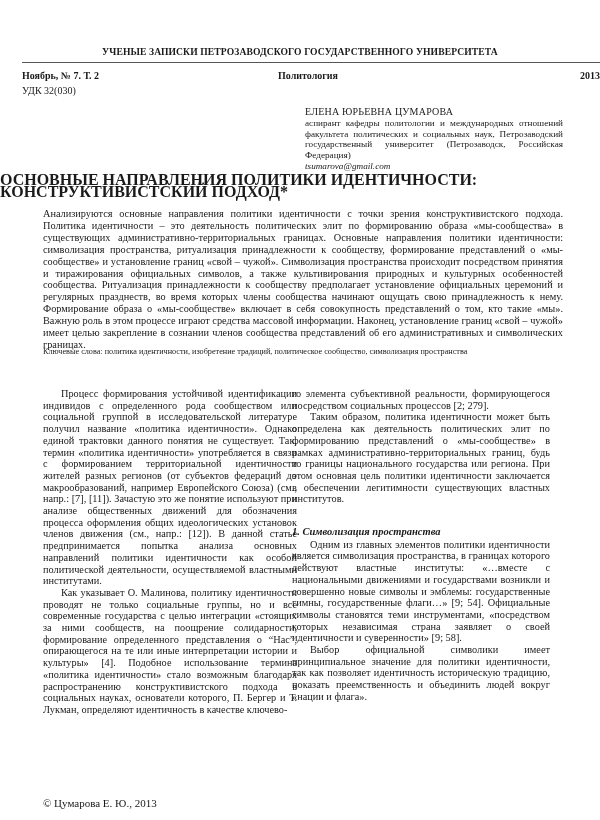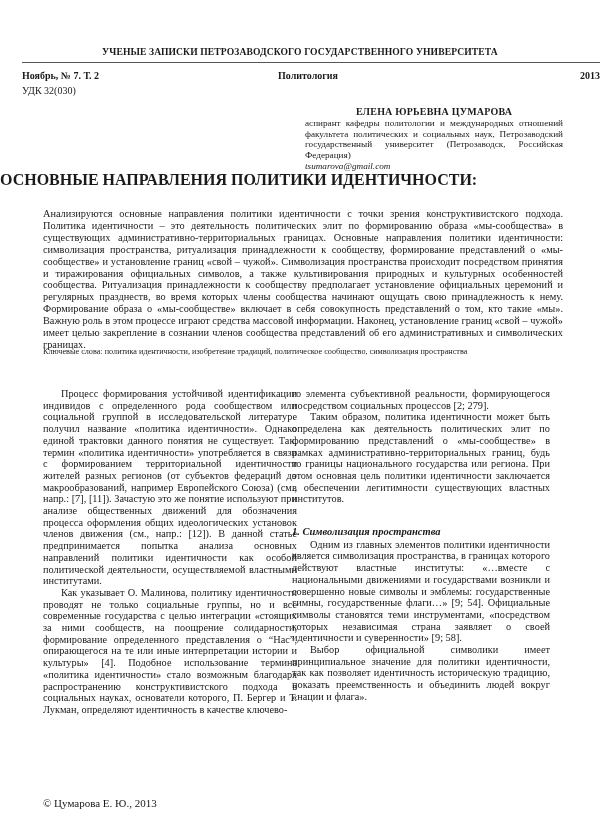--- a/index.html
+++ b/index.html
@@ -12,21 +12,21 @@
     left: 0; width: 600px; top: 46px; text-align: center;
     font-size: 9.6px; font-weight: bold; letter-spacing: 0.1px;
   }
   .header-rule { left: 22px; width: 578px; top: 62px; height: 0; border-top: 1px solid #555; }
   .meta-row { left: 22px; width: 578px; top: 70px; font-size: 10px; font-weight: bold; }
   .meta-row span { position: absolute; top: 0; }
   .meta-issue { left: 0; }
   .meta-section { left: 256px; }
   .meta-year { right: 0; }
   .udc { left: 22px; top: 85px; font-size: 10px; }
-  .author-name { left: 305px; width: 258px; top: 106px; text-align: center; font-size: 10px; font-weight: bold; letter-spacing: 0.2px; }
+  .author-name { left: 305px; width: 258px; top: 106px; text-align: left; font-size: 10px; font-weight: normal; letter-spacing: 0.2px; }
   .author-aff { left: 305px; width: 258px; top: 118px; font-size: 9.2px; line-height: 10.6px; text-align: justify; }
   .author-email { left: 305px; top: 161px; font-size: 9.2px; font-style: italic; }
   .article-title {
     left: 0; width: 600px; top: 174px; text-align: left;
     font-size: 16px; font-weight: bold; line-height: 12px;
   }
   .abstract {
     left: 43px; width: 520px; top: 208px; font-size: 10.3px; line-height: 11.9px;
     text-align: justify;
   }
@@ -52,20 +52,21 @@
 </div>
 
 <div class="abs udc">УДК 32(030)</div>
 
 <div class="abs author-name">ЕЛЕНА ЮРЬЕВНА ЦУМАРОВА</div>
 <div class="abs author-aff">аспирант кафедры политологии и международных отношений факультета политических и социальных наук, Петрозаводский государственный университет (Петрозаводск, Российская Федерация)</div>
 <div class="abs author-email">tsumarova@gmail.com</div>
 
 <div class="abs article-title">
   <div>ОСНОВНЫЕ НАПРАВЛЕНИЯ ПОЛИТИКИ ИДЕНТИЧНОСТИ:</div>
+  <div>КОНСТРУКТИВИСТСКИЙ ПОДХОД*</div>
 </div>
 
 <div class="abs abstract">Анализируются основные направления политики идентичности с точки зрения конструктивистского подхода. Политика идентичности – это деятельность политических элит по формированию образа «мы-сообщества» в существующих административно-территориальных границах. Основные направления политики идентичности: символизация пространства, ритуализация принадлежности к сообществу, формирование представлений о «мы-сообществе» и установление границ «свой – чужой». Символизация пространства происходит посредством принятия и тиражирования официальных символов, а также культивирования природных и культурных особенностей сообщества. Ритуализация принадлежности к сообществу предполагает установление официальных церемоний и регулярных празднеств, во время которых члены сообщества начинают ощущать свою принадлежность к нему. Формирование образа о «мы-сообществе» включает в себя совокупность представлений о том, кто такие «мы». Важную роль в этом процессе играют средства массовой информации. Наконец, установление границ «свой – чужой» имеет целью закрепление в сознании членов сообщества представлений об его административных и символических границах.</div>
 <div class="abs keywords">Ключевые слова: политика идентичности, изобретение традиций, политическое сообщество, символизация пространства</div>
 
 <div class="abs col col-left">
   <p>Процесс формирования устойчивой идентификации индивидов с определенного рода сообществом или социальной группой в исследовательской литературе получил название «политика идентичности». Однако единой трактовки данного понятия не существует. Так, термин «политика идентичности» употребляется в связи с формированием территориальной идентичности жителей разных регионов (от субъектов федераций до макрообразований, например Европейского Союза) (см., напр.: [7], [11]). Зачастую это же понятие используют при анализе общественных движений для обозначения процесса оформления общих идеологических установок членов движения (см., напр.: [12]). В данной статье предпринимается попытка анализа основных направлений политики идентичности как особой политической деятельности, осуществляемой властными институтами.</p>
   <p>Как указывает О. Малинова, политику идентичности проводят не только социальные группы, но и все современные государства с целью интеграции «стоящих за ними сообществ, на поощрение солидарности, формирование определенного представления о “Нас”, опирающегося на те или иные интерпретации истории и культуры» [4]. Подобное использование термина «политика идентичности» стало возможным благодаря распространению конструктивистского подхода в социальных науках, основатели которого, П. Бергер и Т. Лукман, определяют идентичность в качестве ключево-</p>
 </div>
 

